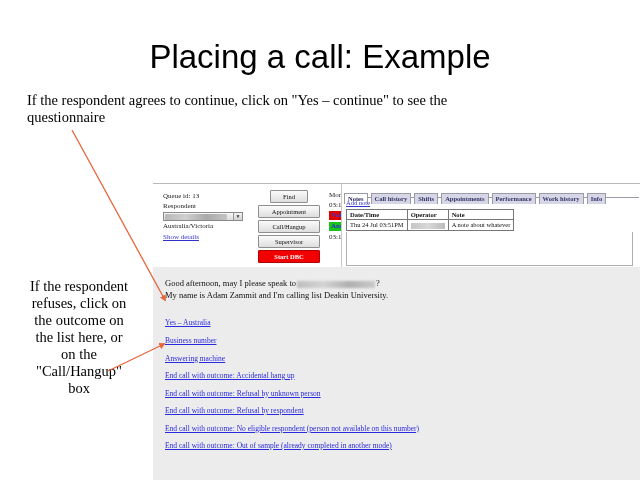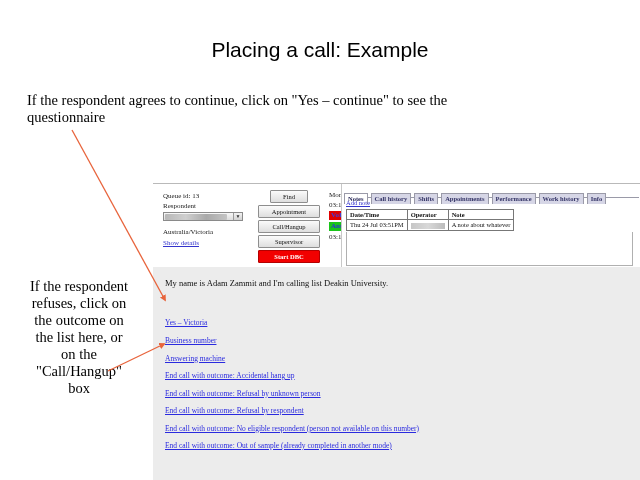--- a/index.html
+++ b/index.html
@@ -18,21 +18,21 @@
   }
 
   
   #slide-title {
     position: absolute;
     left: 0;
     top: 38px;
     width: 640px;
     text-align: center;
     font-family: "Liberation Sans", sans-serif;
-    font-size: 21px;
+    font-size: 33px;
     font-weight: normal;
     letter-spacing: 0px;
     color: #000000;
     white-space: nowrap;
   }
 
   
   .annot {
     position: absolute;
     font-family: Liberation Serif, serif;
@@ -120,21 +120,21 @@
     top: 0px;
     width: 8px;
     height: 7px;
     background: linear-gradient(#f2f2f2,#d2d2d2);
     border-left: 1px solid #9a9a9a;
     text-align: center;
     font-size: 5px;
     line-height: 7px;
     color: #333;
   }
-  #region-label { margin-top: 7px; }
+  #region-label { margin-top: 1px; }
   #show-details-link {
     color: #3333cc;
     text-decoration: underline;
     display: inline-block;
     margin-top: 1px;
     cursor: pointer;
   }
 
   
   #button-stack {
@@ -388,25 +388,28 @@
         </tbody>
       </table>
 
       <div id="notes-body-box"></div>
     </div>
   </div>
 
   <div id="script-area">
 
     <div id="script-text">
+      <div>
+        <span>Good afternoon, may I please speak to</span><span class="redacted-name"></span><span>?</span>
+      </div>
       <div>My name is Adam Zammit and I'm calling list Deakin University.</div>
     </div>
 
     <div id="outcome-links">
-      <span class="outcome-link first">Yes – Victoria</span>
+      <span class="outcome-link first">Yes – Australia</span>
       <span class="outcome-link">Business number</span>
       <span class="outcome-link">Answering machine</span>
       <span class="outcome-link">End call with outcome: Accidental hang up</span>
       <span class="outcome-link">End call with outcome: Refusal by unknown person</span>
       <span class="outcome-link">End call with outcome: Refusal by respondent</span>
       <span class="outcome-link">End call with outcome: No eligible respondent (person not available on this number)</span>
       <span class="outcome-link">End call with outcome: Out of sample (already completed in another mode)</span>
     </div>
   </div>
 </div>

